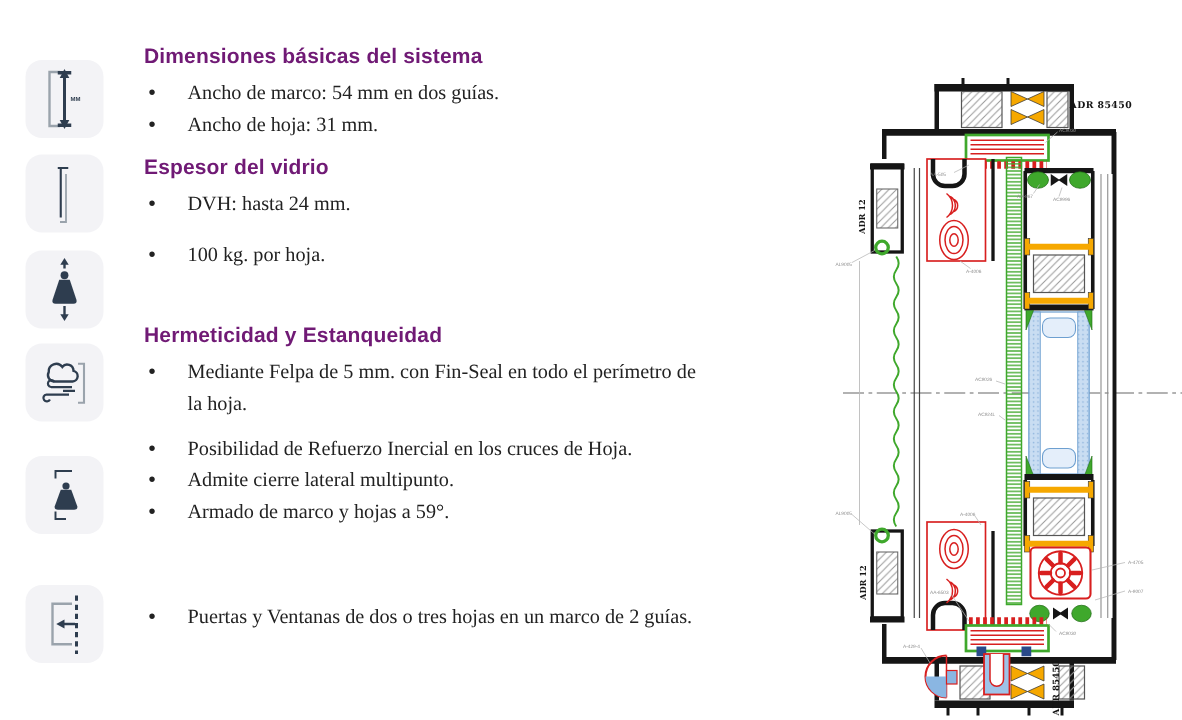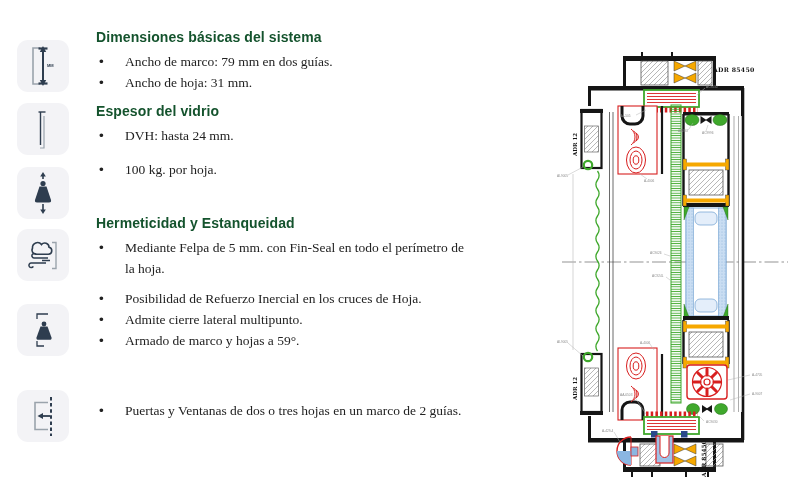--- a/index.html
+++ b/index.html
@@ -5,21 +5,21 @@
   html,body{margin:0;padding:0;background:#fff;}
   #page{position:relative;width:788px;height:480px;background:#ffffff;overflow:hidden;
         font-family:"Liberation Sans",sans-serif;}
   
   .icon-tile{position:absolute;left:17px;width:52px;height:52px;border-radius:11px;
              background:#f3f3f6;display:flex;align-items:center;justify-content:center;}
   .i1{top:40px}.i2{top:103px}.i3{top:167px}.i4{top:229px}.i5{top:304px}.i6{top:390px}
   
   .section{position:absolute;left:96px;width:470px;color:#1a1a1a;}
   .s1{top:29px}.s2{top:103px}.s3{top:159px}.s4{top:215px}.s5{top:288px}.s6{top:400px}
-  .section h3{margin:0 0 6px 0;font-size:14px;font-weight:700;color:#14532d;letter-spacing:.1px;}
+  .section h3{margin:0 0 6px 0;font-size:14px;font-weight:700;color:#701a75;letter-spacing:.1px;}
   .bullet{display:flex;font-family:"Liberation Serif","DejaVu Serif",serif;
           font-size:13.5px;line-height:21px;color:#222;}
   .bullet .dot{width:26px;flex:0 0 26px;padding-left:3px;font-family:"Liberation Sans",sans-serif;}
   .bullet .btxt{flex:1;white-space:pre-line;}
   
   #drawing{position:absolute;left:556px;top:48px;width:232px;height:432px;}
   .cad-label{font-family:"DejaVu Serif",serif;font-weight:bold;fill:#151515;}
   .part-label{font-family:"Liberation Sans",sans-serif;fill:#8d8d8d;font-size:3.2px;}
 </style>
 </head>
@@ -78,21 +78,21 @@
       <line x1="34" y1="7" x2="34" y2="46" stroke="#2e3d4f" stroke-width="2" stroke-dasharray="3.5 2.6"></line>
       <line x1="33" y1="26" x2="23" y2="26" stroke="#2e3d4f" stroke-width="1.8"></line>
       <path d="M20.5,26 l5.5,-3 v6 z" fill="#2e3d4f"></path>
     </svg>
   </div>
 
   <div class="section s1">
     <h3>Dimensiones básicas del sistema</h3>
     <div class="bullet">
         <span class="dot">•</span>
-        <span class="btxt">Ancho de marco: 79 mm en dos guías.</span>
+        <span class="btxt">Ancho de marco: 54 mm en dos guías.</span>
       </div>
     <div class="bullet">
         <span class="dot">•</span>
         <span class="btxt">Ancho de hoja: 31 mm.</span>
       </div>
   </div>
   <div class="section s2">
     <h3>Espesor del vidrio</h3>
     <div class="bullet">
         <span class="dot">•</span>

